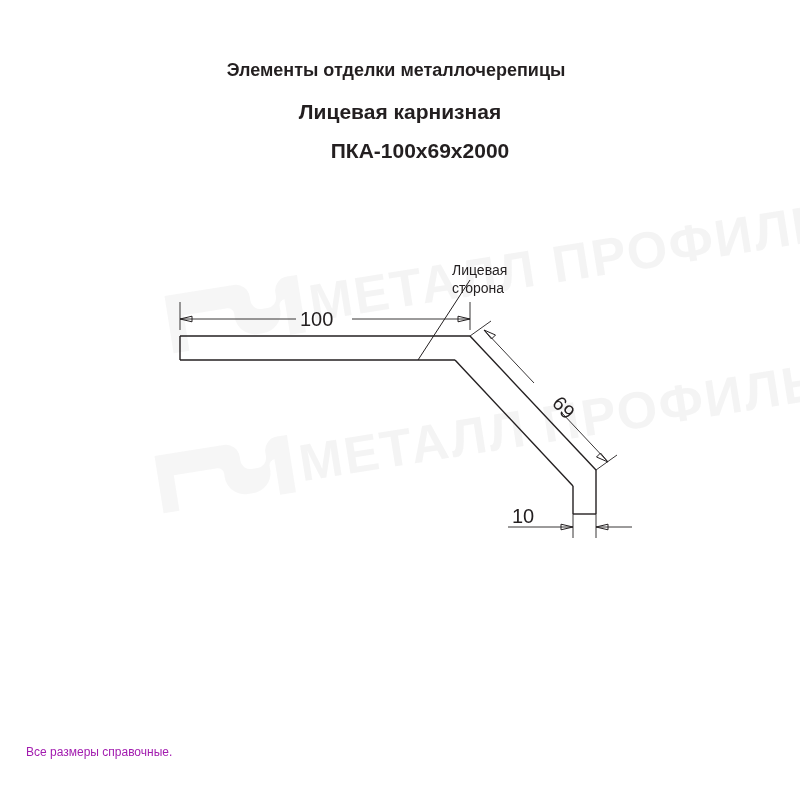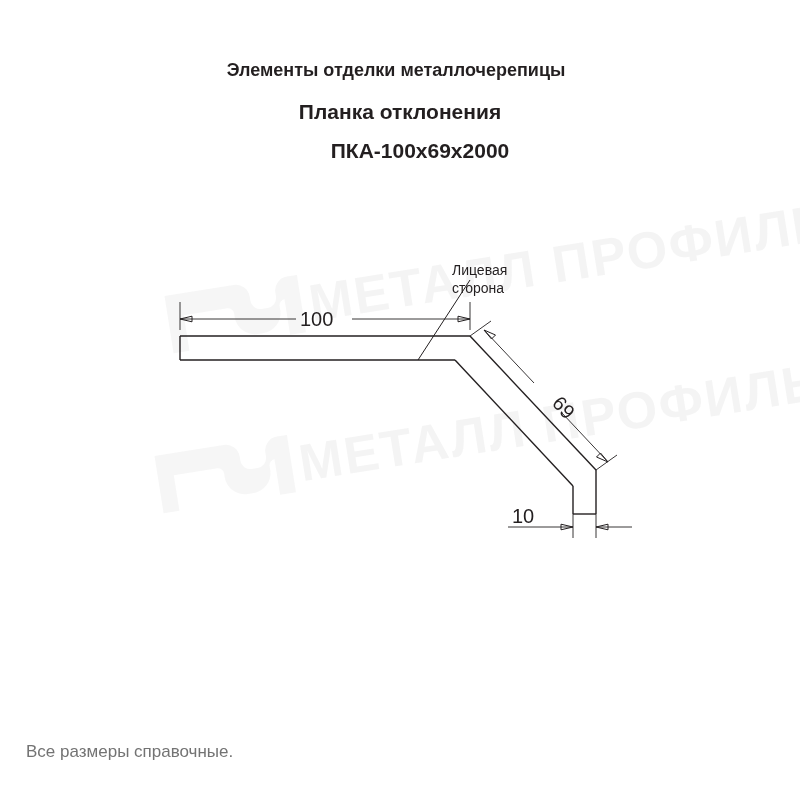--- a/index.html
+++ b/index.html
@@ -56,23 +56,23 @@
     left: 0;
     top: 180px;
     width: 692px;
     height: 520px;
   }
   .notes {
     position: absolute;
     left: 26px;
     top: 742px;
     width: 740px;
-    font-size: 17px;
+    font-size: 12px;
     line-height: 20px;
-    color: #737373;
+    color: #a21caf;
   }
   .notes div { white-space: nowrap; }
   .wm {
     position: absolute;
     opacity: 0.08;
     pointer-events: none;
   }
   .wm1 {
     left: 160px;
     top: 230px;
@@ -99,21 +99,21 @@
     font-size: 14px;
     fill: #231f20;
   }
 </style>
 </head>
 <body>
 
 <div class="page">
 
   <div class="title">Элементы отделки металлочерепицы</div>
-  <div class="subtitle">Планка отклонения</div>
+  <div class="subtitle">Лицевая карнизная</div>
   <div class="code">ПКА-100x69x2000</div>
 
   <div class="wm wm1">
     <svg width="470" height="140" viewBox="0 0 470 140">
       <g fill="#7a7a7a">
         <path d="M8 30 h70 a14 14 0 0 1 14 14 v4 a10 10 0 0 0 10 10 h6 a10 10 0 0 0 10 -10 v-4 a14 14 0 0 1 14 -14 h10 v58 h-16 v-36 a6 6 0 0 0 -6 6 v4 a20 20 0 0 1 -20 20 h-6 a20 20 0 0 1 -20 -20 v-4 a6 6 0 0 0 -6 -6 h-44 v36 h-16 z" opacity="0.85"></path>
         <text x="150" y="78" font-family="Liberation Sans, sans-serif" font-size="52" font-weight="bold" letter-spacing="2">МЕТАЛЛ ПРОФИЛЬ</text>
       </g>
     </svg>
   </div>

